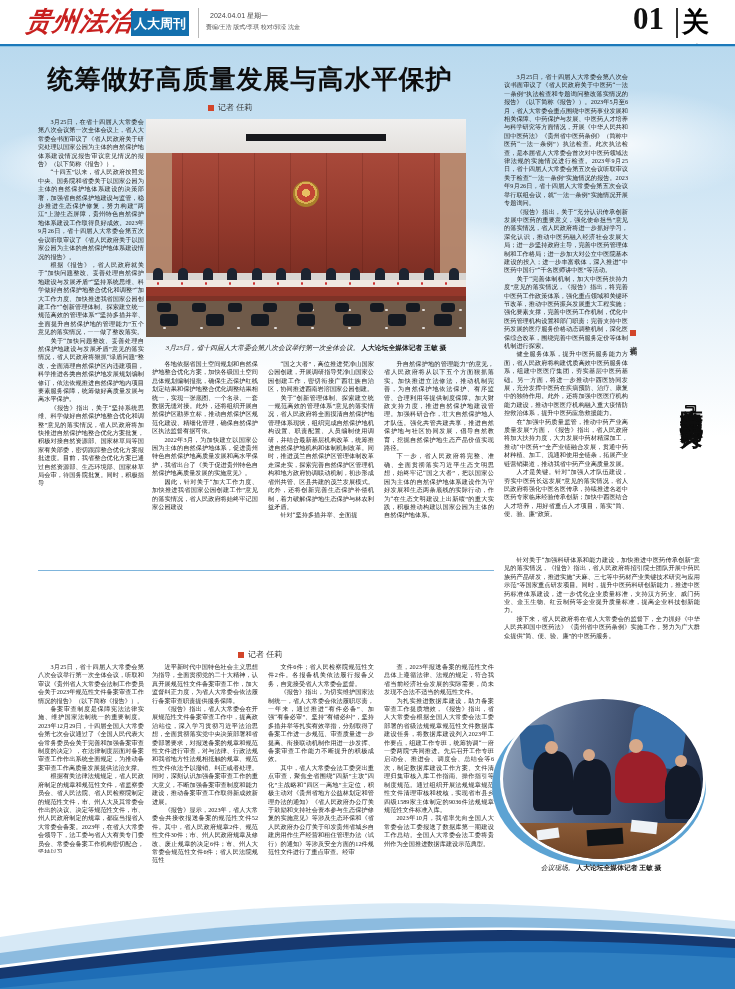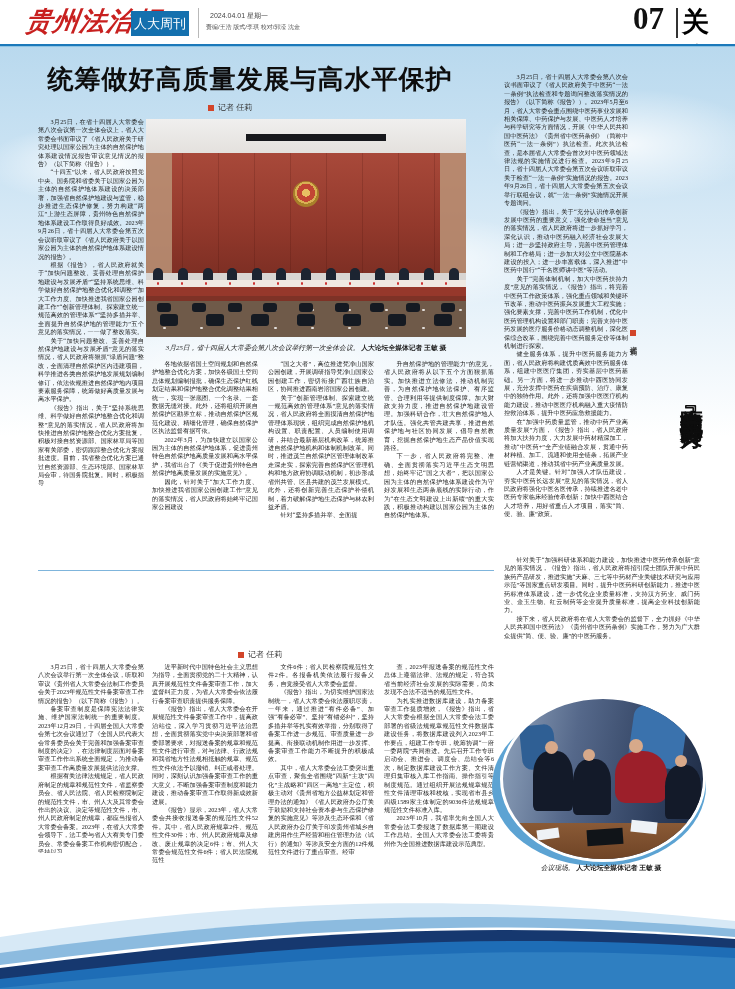--- a/index.html
+++ b/index.html
@@ -2,21 +2,21 @@
 <html><head>
 <meta charset="utf-8">
 <style>
   html,body{margin:0;padding:0;background:#888;}
   .page{position:relative;width:735px;height:989px;margin:0 auto;background:#fff;overflow:hidden;
         font-family:"Liberation Serif",serif;}
   
   .masthead{position:absolute;left:26px;top:4px;font-size:26px;font-weight:900;color:#c8201f;
             transform:skewX(-8deg);letter-spacing:1px;font-style:italic;}
   .badge{position:absolute;left:131px;top:11px;width:58px;height:25px;background:#1470ae;color:#fff;
-         font-family:"Liberation Sans",sans-serif;font-weight:400;font-size:13px;line-height:25px;text-align:center;}
+         font-family:"Liberation Sans",sans-serif;font-weight:700;font-size:13px;line-height:25px;text-align:center;}
   .hdr-div{position:absolute;left:198px;top:8px;width:1px;height:30px;background:#b9b9b9;}
   .dateline{position:absolute;left:210px;top:11px;font-size:7px;color:#444;font-family:"Liberation Sans",sans-serif;}
   .staffline{position:absolute;left:206px;top:23px;font-size:6px;color:#555;font-family:"Liberation Sans",sans-serif;}
   .pageno{position:absolute;left:633px;top:1px;font-size:31px;font-weight:800;color:#111;}
   .pageno-div{position:absolute;left:676px;top:8px;width:1.5px;height:30px;background:#333;}
   .section{position:absolute;left:682px;top:4px;font-size:27px;font-weight:900;color:#000;
            font-family:"Liberation Sans",sans-serif;letter-spacing:5px;}
   .hdr-rule{position:absolute;left:0;top:44px;width:735px;height:3px;
             background:linear-gradient(180deg,#1b79ba 0 2px,#8ec4e4 2px 3px);}
   
@@ -87,21 +87,21 @@
 </head>
 <body>
 
 <div class="page">
 
   <div class="masthead">贵州法治报</div>
   <div class="badge">人大周刊</div>
   <div class="hdr-div"></div>
   <div class="dateline">2024.04.01 星期一</div>
   <div class="staffline">责编/王浩 版式/李琪 校对/郭滢 沈金</div>
-  <div class="pageno">07</div>
+  <div class="pageno">01</div>
   <div class="pageno-div"></div>
   <div class="section">关注</div>
   <div class="hdr-rule"></div>
 
   <div class="sky"></div>
 
   <div class="headline1">统筹做好高质量发展与高水平保护</div>
   <div class="byline" style="left:208px;top:102px;">
     <span class="sq"></span><span>记者 任莉</span>
   </div>

